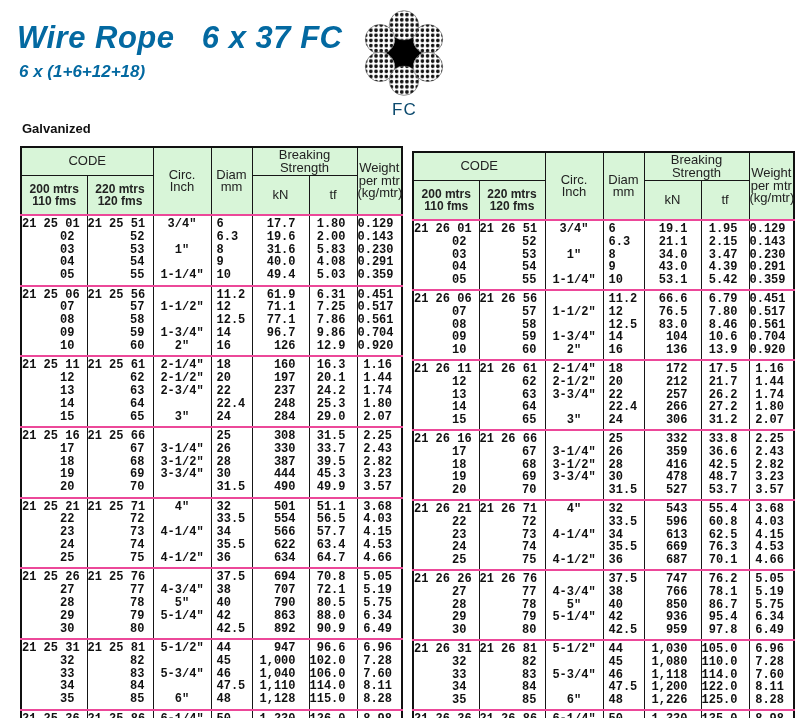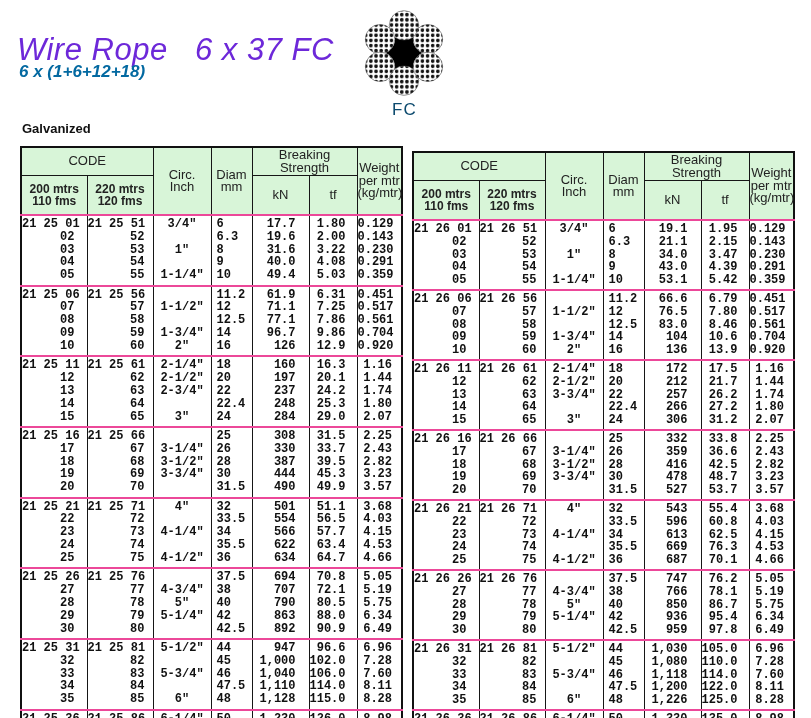--- a/index.html
+++ b/index.html
@@ -1,22 +1,22 @@
 <!DOCTYPE html>
 <html><head>
 <meta charset="utf-8">
 <style>
   html,body{margin:0;padding:0;}
   body{
     width:811px;height:718px;position:relative;background:#ffffff;
     font-family:"Liberation Sans",sans-serif;color:#111;overflow:hidden;
   }
   .title{
-    position:absolute;left:17px;top:32px;font-size:31px;font-weight:normal;
-    font-style:italic;white-space:pre;letter-spacing:0.5px;color:#6d28d9;
+    position:absolute;left:17px;top:20px;font-size:31px;font-weight:bold;
+    font-style:italic;white-space:pre;letter-spacing:0.5px;color:#0369a1;
   }
   .subtitle{
     position:absolute;left:19px;top:62px;font-size:17px;font-weight:bold;
     font-style:italic;color:#0369a1;
   }
   .rope-img{position:absolute;left:358px;top:6px;width:92px;height:94px;}
   .fc-label{position:absolute;left:392px;top:100px;font-size:17px;color:#0c4a6e;letter-spacing:1px;}
   .galv-label{position:absolute;left:22px;top:121px;font-size:13px;font-weight:bold;}
   .ungalv-label{position:absolute;left:429px;top:133px;font-size:13px;font-weight:bold;margin-top:19px;}
 
@@ -145,21 +145,21 @@
           <td class="col-kn">
             <div class="ln">17.7</div>
             <div class="ln">19.6</div>
             <div class="ln">31.6</div>
             <div class="ln">40.0</div>
             <div class="ln">49.4</div>
           </td>
           <td class="col-tf">
             <div class="ln">1.80</div>
             <div class="ln">2.00</div>
-            <div class="ln">3.22</div>
+            <div class="ln">5.83</div>
             <div class="ln">4.08</div>
             <div class="ln">5.03</div>
           </td>
           <td class="col-wt">
             <div class="ln">0.129</div>
             <div class="ln">0.143</div>
             <div class="ln">0.230</div>
             <div class="ln">0.291</div>
             <div class="ln">0.359</div>
           </td>

